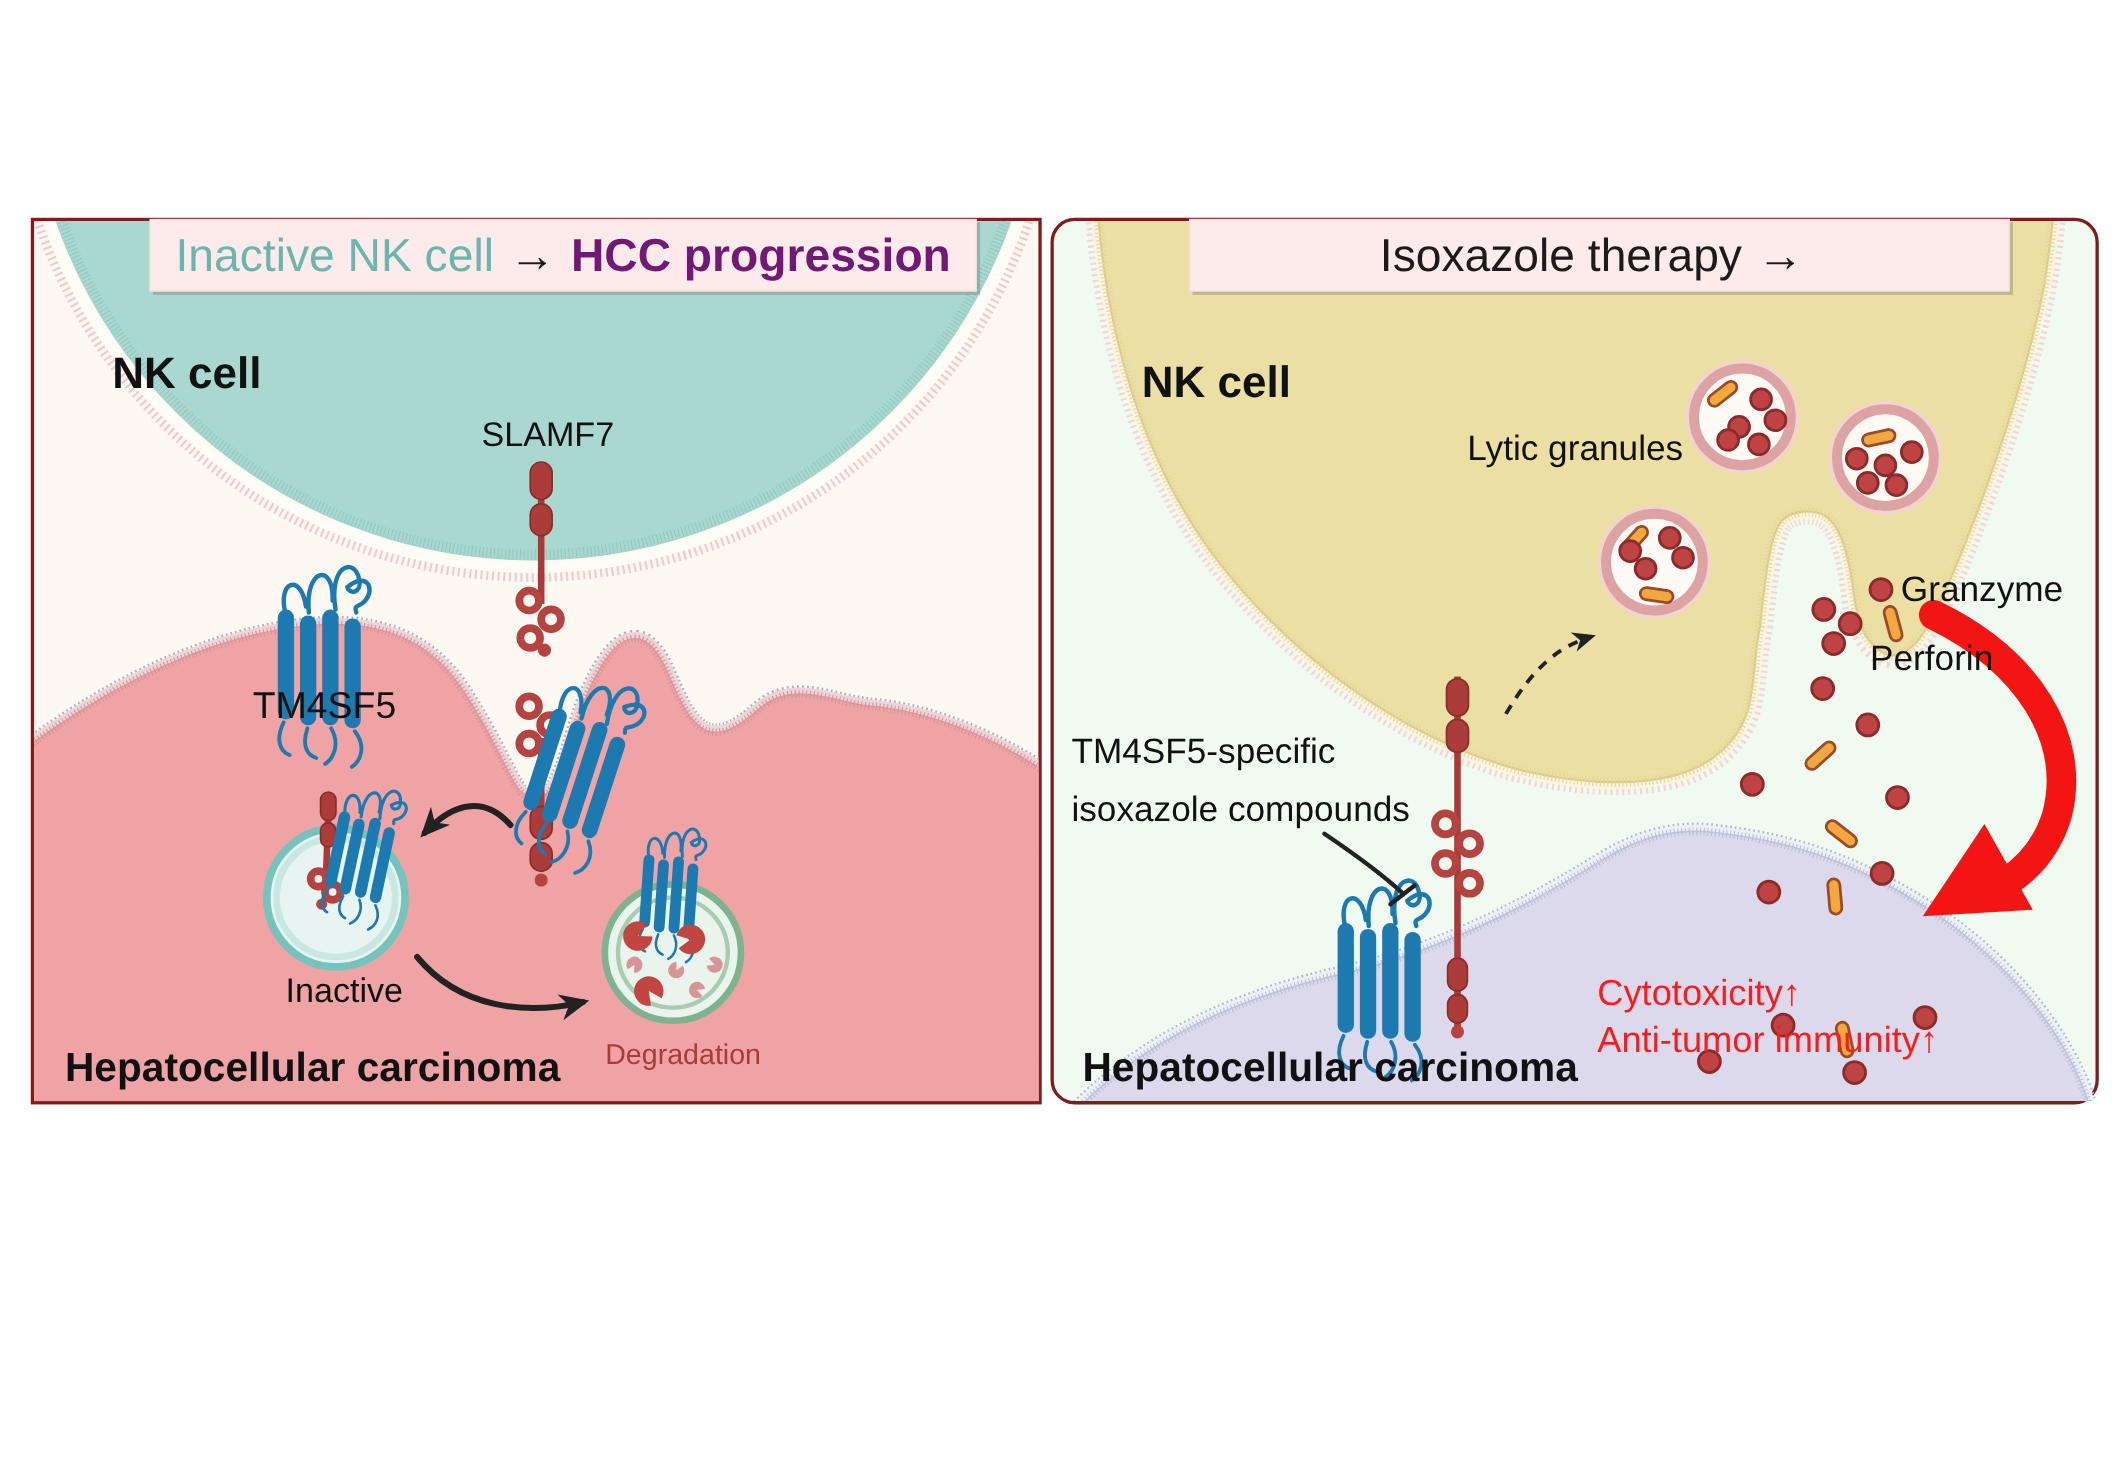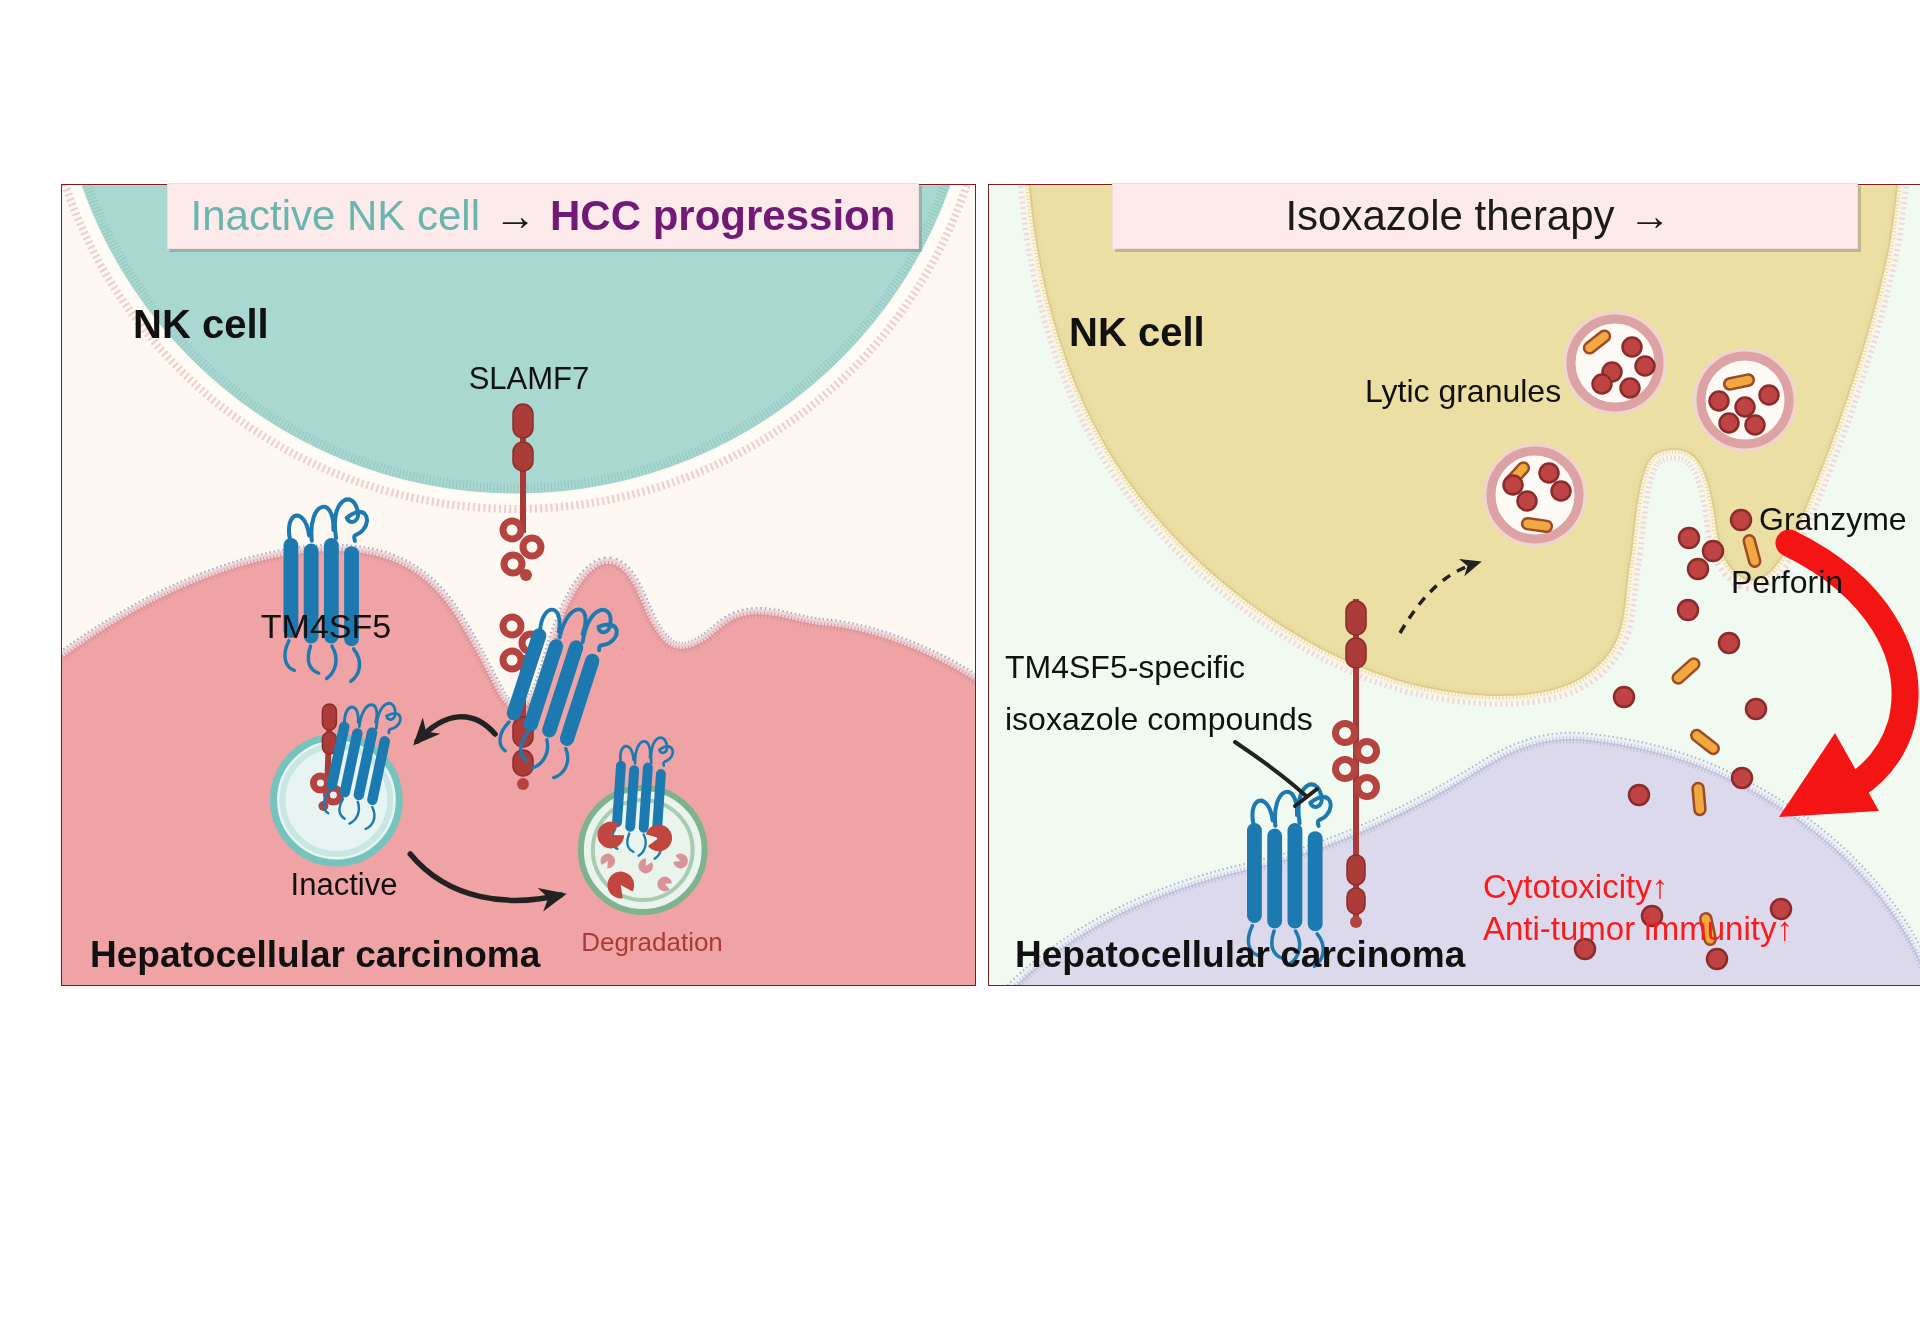--- a/index.html
+++ b/index.html
@@ -1,20 +1,20 @@
 <!DOCTYPE html>
 <html><head>
 <meta charset="utf-8">
 <style>
   html,body{margin:0;padding:0;background:#ffffff;}
   .page{position:relative;width:1920px;height:1344px;background:#ffffff;overflow:hidden;
         font-family:"Liberation Sans",sans-serif;}
-  .panel{position:absolute;top:184px;height:800px;border:1px solid #7f1d1d;box-sizing:content-box;margin-left:33px;}
+  .panel{position:absolute;top:198px;height:800px;border:3px solid #7f1d1d;box-sizing:content-box;}
   .panel-left{left:28px;width:913px;background:#fdf8f2;}
-  .panel-right{left:955px;width:947px;background:#f1faf1;}
+  .panel-right{left:955px;width:947px;background:#f1faf1;border-radius:22px;}
   .art{position:absolute;left:0;top:0;width:100%;height:100%;z-index:1;}
   .lbl{position:absolute;z-index:3;color:#111111;white-space:nowrap;line-height:1.05;}
   .ctr{transform:translateX(-50%);}
   .titlebar{position:absolute;z-index:4;height:64px;display:flex;align-items:center;justify-content:center;
             background:#fcebea;border:1px solid #f6dcdc;box-shadow:3px 3px 0 rgba(110,110,110,0.35);
             font-size:42px;white-space:nowrap;}
   .titlebar .t-arrow{margin:0 14px;font-weight:700;color:#1b1b1b;}
   .tb-left{left:105px;top:-2px;width:750px;}
   .tb-right{left:123px;top:-2px;width:744px;}
   .t-teal{color:#6ab5ad;}

